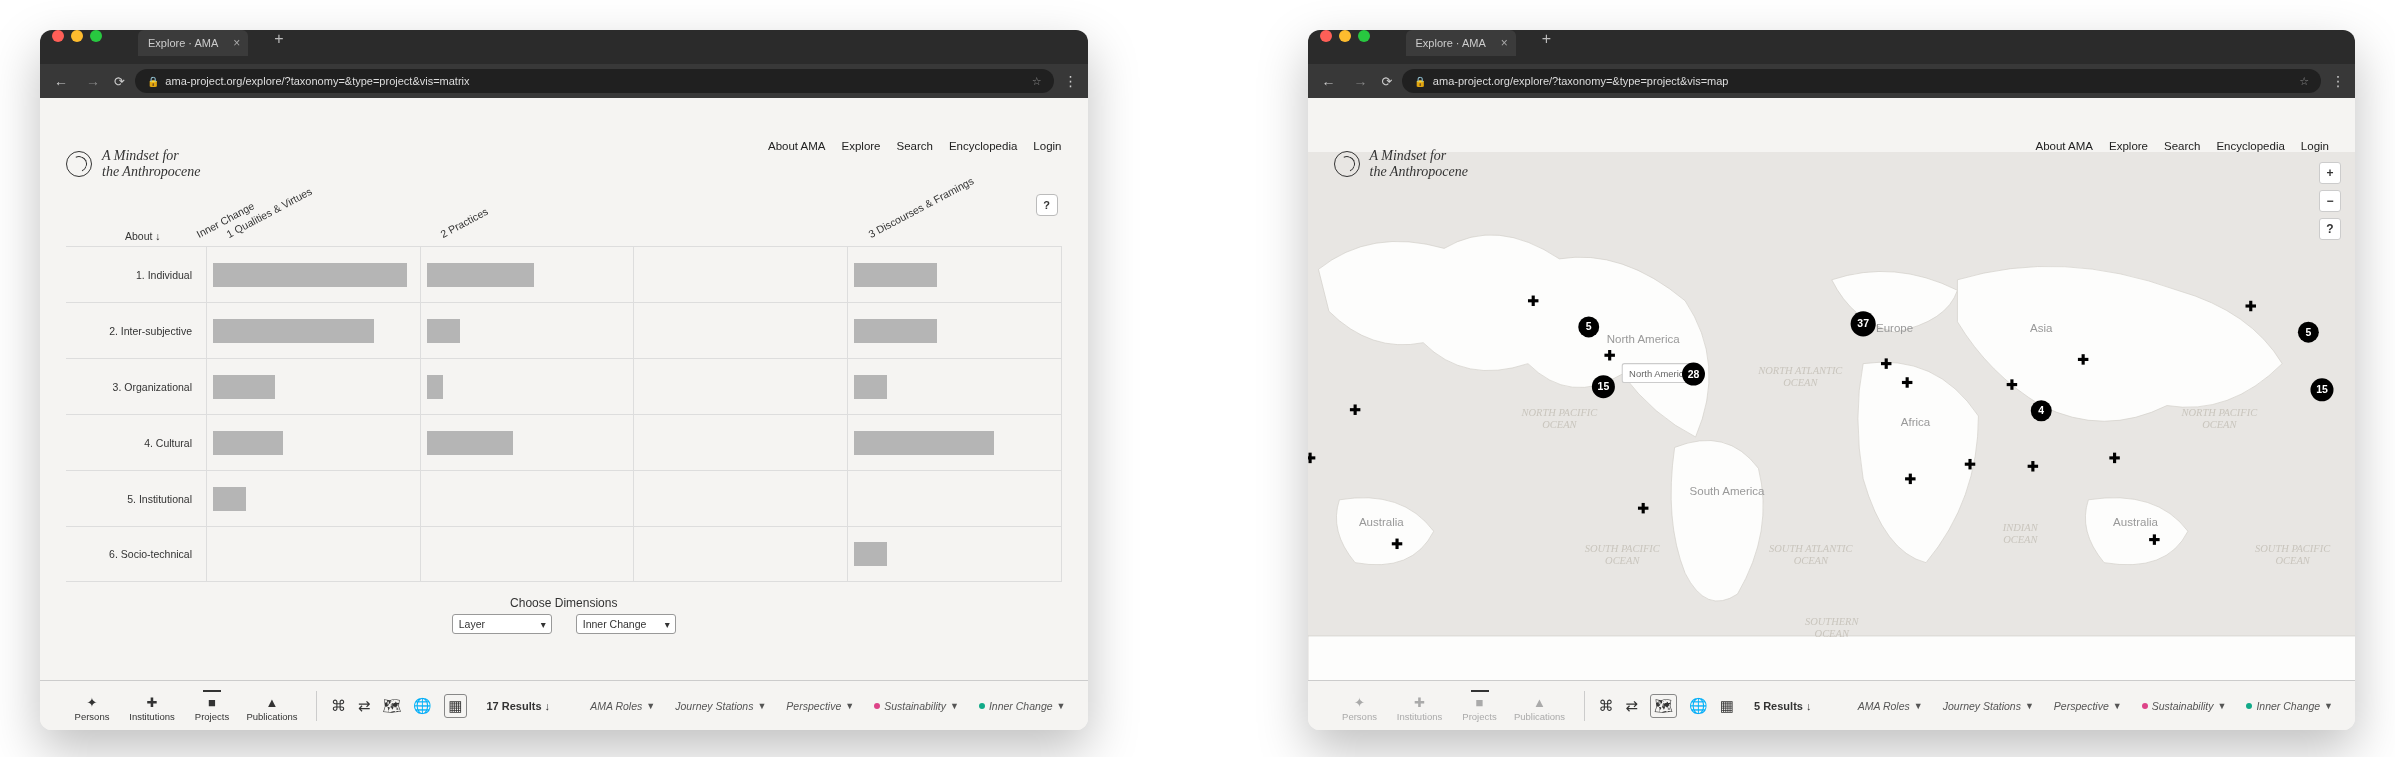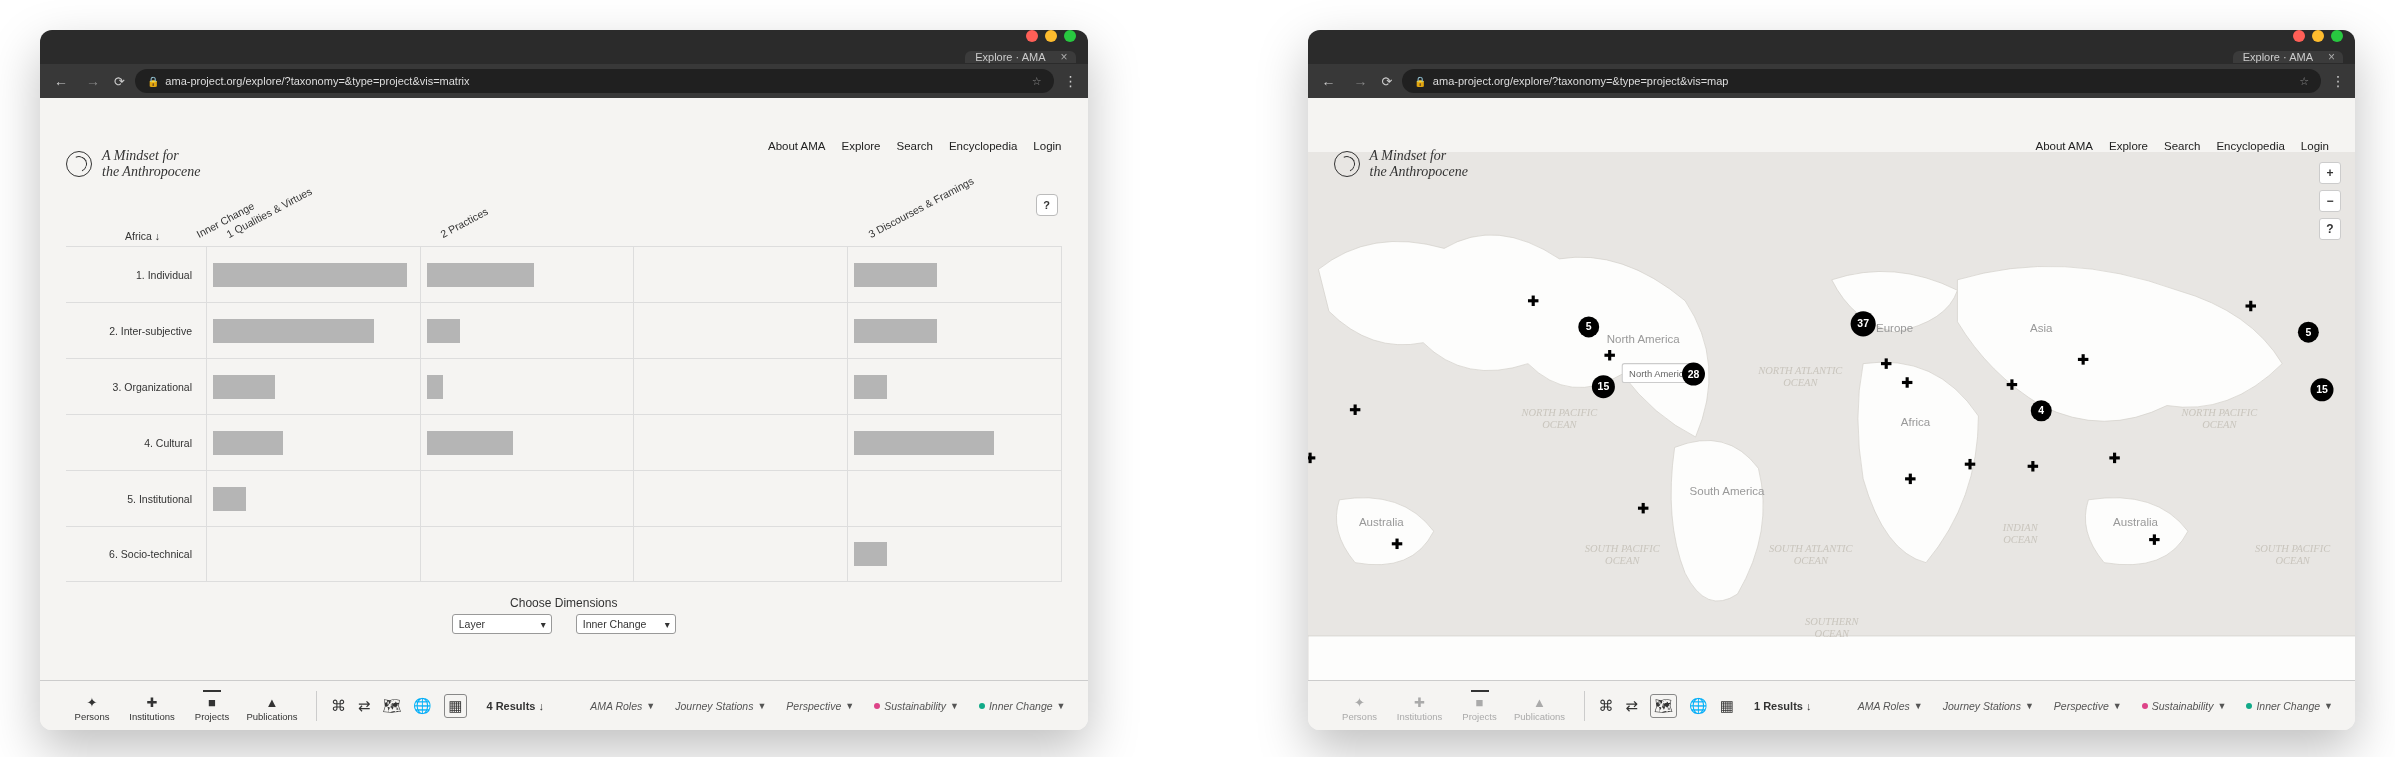--- a/index.html
+++ b/index.html
@@ -23,24 +23,23 @@
     display: flex;
     flex-direction: column;
     background: #f5f4f2;
     position: relative;
   }
   
   .titlebar {
     background: #2b2b2b;
     height: 34px;
     display: flex;
-    align-items: flex-end;
+    align-items: flex-start;
     padding: 0 12px;
-    gap: 9px;
-    flex-direction: column;
+    gap: 18px;
   }
   .traffic { display:flex; gap:7px; }
   .dot { width:12px; height:12px; border-radius:50%; }
   .dot.red{background:#ff5f57;} .dot.yellow{background:#febc2e;} .dot.green{background:#28c840;}
   .tab {
     margin-left: 18px;
     background: #3b3b3b;
     color: #ccc;
     height: 26px;
     padding: 0 30px 0 10px;
@@ -218,21 +217,21 @@
         <span>About AMA</span>
         <span>Explore</span>
         <span>Search</span>
         <span>Encyclopedia</span>
         <span>Login</span>
       </div>
     </div>
 
     <div class="matrix-area">
       <div class="help-btn">?</div>
-      <div class="layer-label">Africa ↓</div>
+      <div class="layer-label">About ↓</div>
       <div class="col-headers">
         <div class="col-head" style="flex:0 0 0;position:absolute;left:-30px;bottom:0;">
             <span>Inner Change</span>
           </div>
         <div class="col-head">
             <span>1 Qualities &amp; Virtues</span>
           </div>
         <div class="col-head">
             <span>2 Practices</span>
           </div>
@@ -348,21 +347,21 @@
           </div>
         </div>
       <div class="vsep"></div>
       <div class="vis-icons" id="vis-left">
           <span class="vis-icon">⌘</span>
           <span class="vis-icon">⇄</span>
           <span class="vis-icon">🗺</span>
           <span class="vis-icon">🌐</span>
           <span class="vis-icon active-box">▦</span>
         </div>
-      <div class="results">4 Results ↓</div>
+      <div class="results">17 Results ↓</div>
       <div class="filters-right" id="filters-left">
           <div class="filt">
             <span>AMA Roles</span>
             <span class="car">▼</span>
           </div>
           <div class="filt">
             <span>Journey Stations</span>
             <span class="car">▼</span>
           </div>
           <div class="filt">
@@ -571,21 +570,21 @@
           </div>
         </div>
       <div class="vsep"></div>
       <div class="vis-icons" id="vis-right">
           <span class="vis-icon">⌘</span>
           <span class="vis-icon">⇄</span>
           <span class="vis-icon active-box">🗺</span>
           <span class="vis-icon">🌐</span>
           <span class="vis-icon">▦</span>
         </div>
-      <div class="results">1 Results ↓</div>
+      <div class="results">5 Results ↓</div>
       <div class="filters-right" id="filters-right">
           <div class="filt">
             <span>AMA Roles</span>
             <span class="car">▼</span>
           </div>
           <div class="filt">
             <span>Journey Stations</span>
             <span class="car">▼</span>
           </div>
           <div class="filt">

